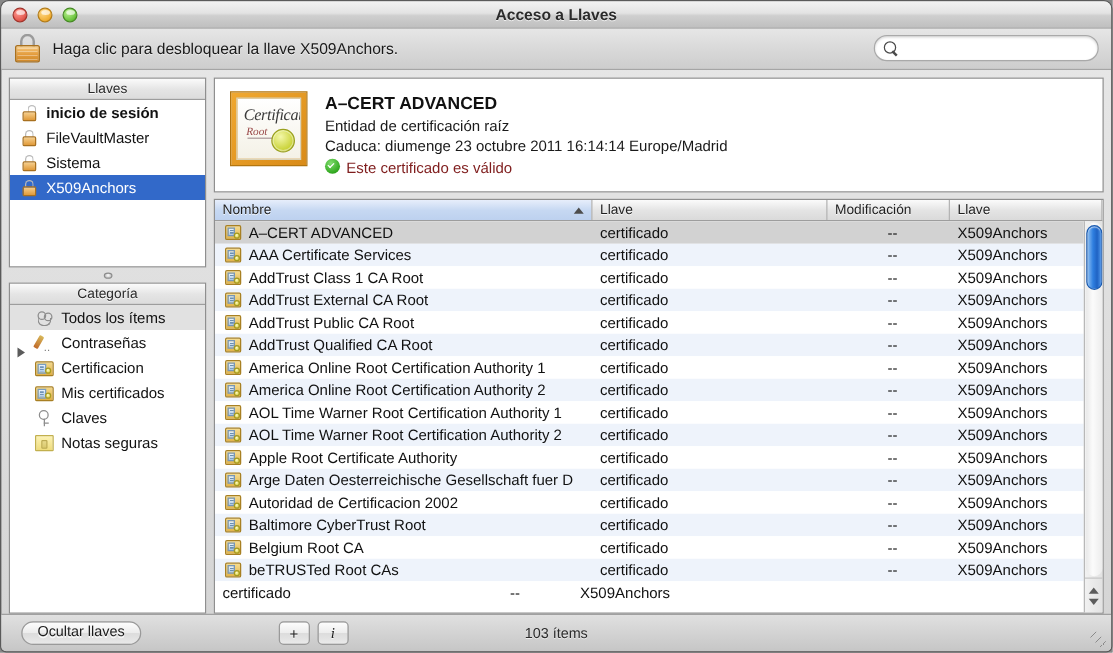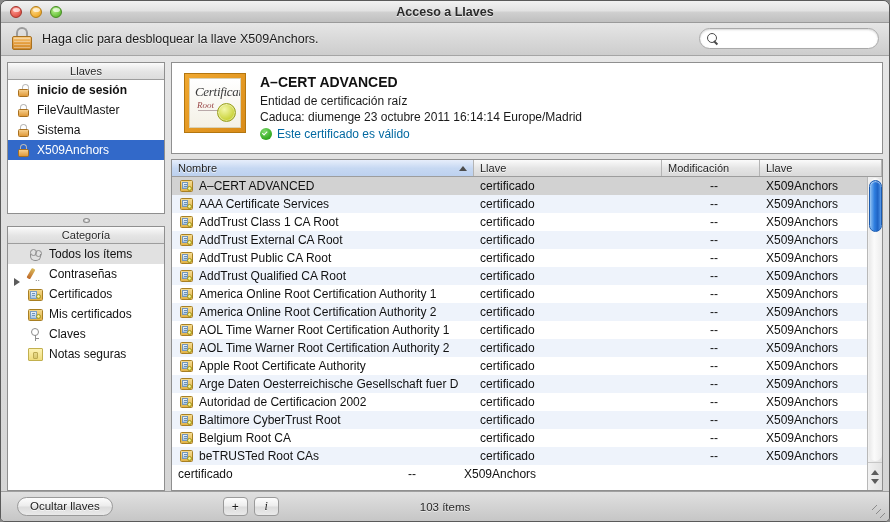--- a/index.html
+++ b/index.html
@@ -262,21 +262,21 @@
     position:absolute; right:4px; bottom:5px; width:19px; height:19px;
     border-radius:50%;
     background: radial-gradient(circle at 38% 32%, #f3f7a8, #c9d236 70%, #aab226);
     border:1px solid #9aa01f;
     box-shadow: 0 0 0 1px rgba(255,255,255,.4) inset;
   }
   #cert-info { flex: 1; min-width: 0; padding-top: 1px; }
   #cert-name { font-size: 14px; font-weight: bold; color: #111; margin-bottom: 4px; }
   #cert-kind { font-size: 12px; color: #1a1a1a; margin-bottom: 2px; }
   #cert-expiry { font-size: 12px; color: #1a1a1a; margin-bottom: 3px; }
-  #cert-valid { font-size: 12px; color: #0369a1; display: flex; align-items: center; gap: 5px; }
+  #cert-valid { font-size: 12px; color: #7f1d1d; display: flex; gap: 5px; }
   .check-badge {
     width: 12px; height: 12px; flex:0 0 12px; border-radius: 50%;
     background: radial-gradient(circle at 38% 30%, #7fdc6d, #31a81f 70%, #238016);
     position: relative;
   }
   .check-badge::after{
     content:""; position:absolute; left:3px; top:5.2px; width:4px; height:2px;
     border-left:1.6px solid #fff; border-bottom:1.6px solid #fff;
     transform: rotate(-45deg); transform-origin: left center;
   }
@@ -506,21 +506,21 @@
                 <span class="dots">..</span>
               </span>
               <span>Contraseñas</span>
             </div>
             <div class="side-row">
               <span class="disclosure empty"></span>
               <span class="ico ico-cert">
                 <span class="pg"></span>
                 <span class="seal"></span>
               </span>
-              <span>Certificados</span>
+              <span>Certificacion</span>
             </div>
             <div class="side-row">
               <span class="disclosure empty"></span>
               <span class="ico ico-cert">
                 <span class="pg"></span>
                 <span class="seal"></span>
               </span>
               <span>Mis certificados</span>
             </div>
             <div class="side-row">

